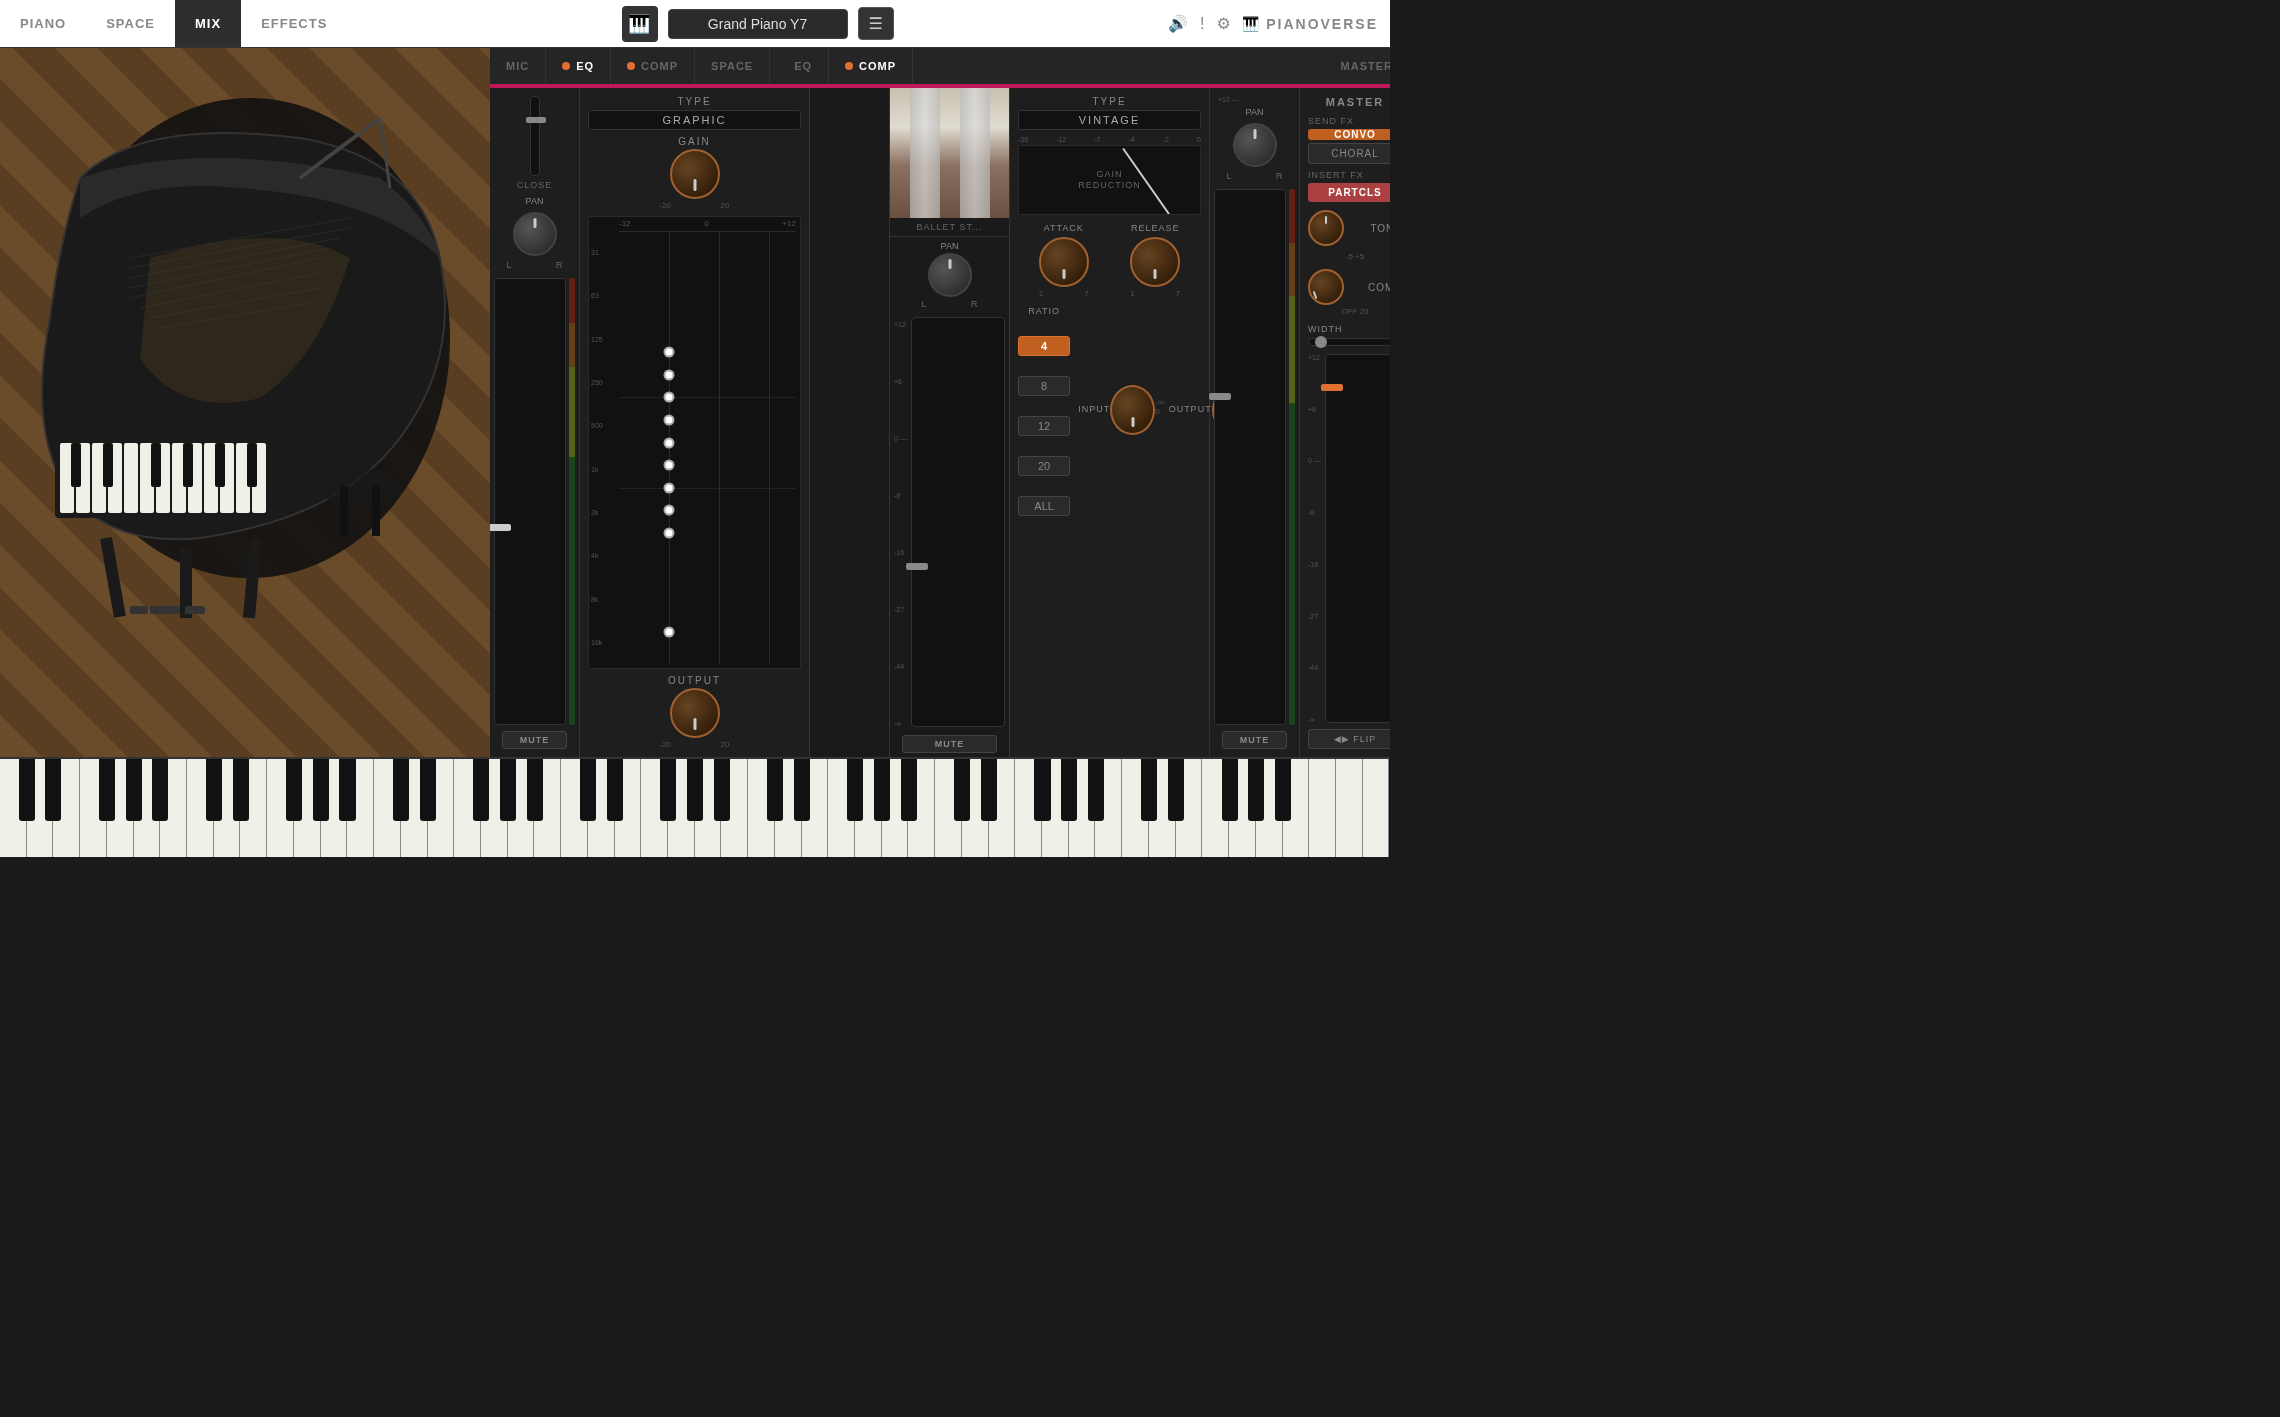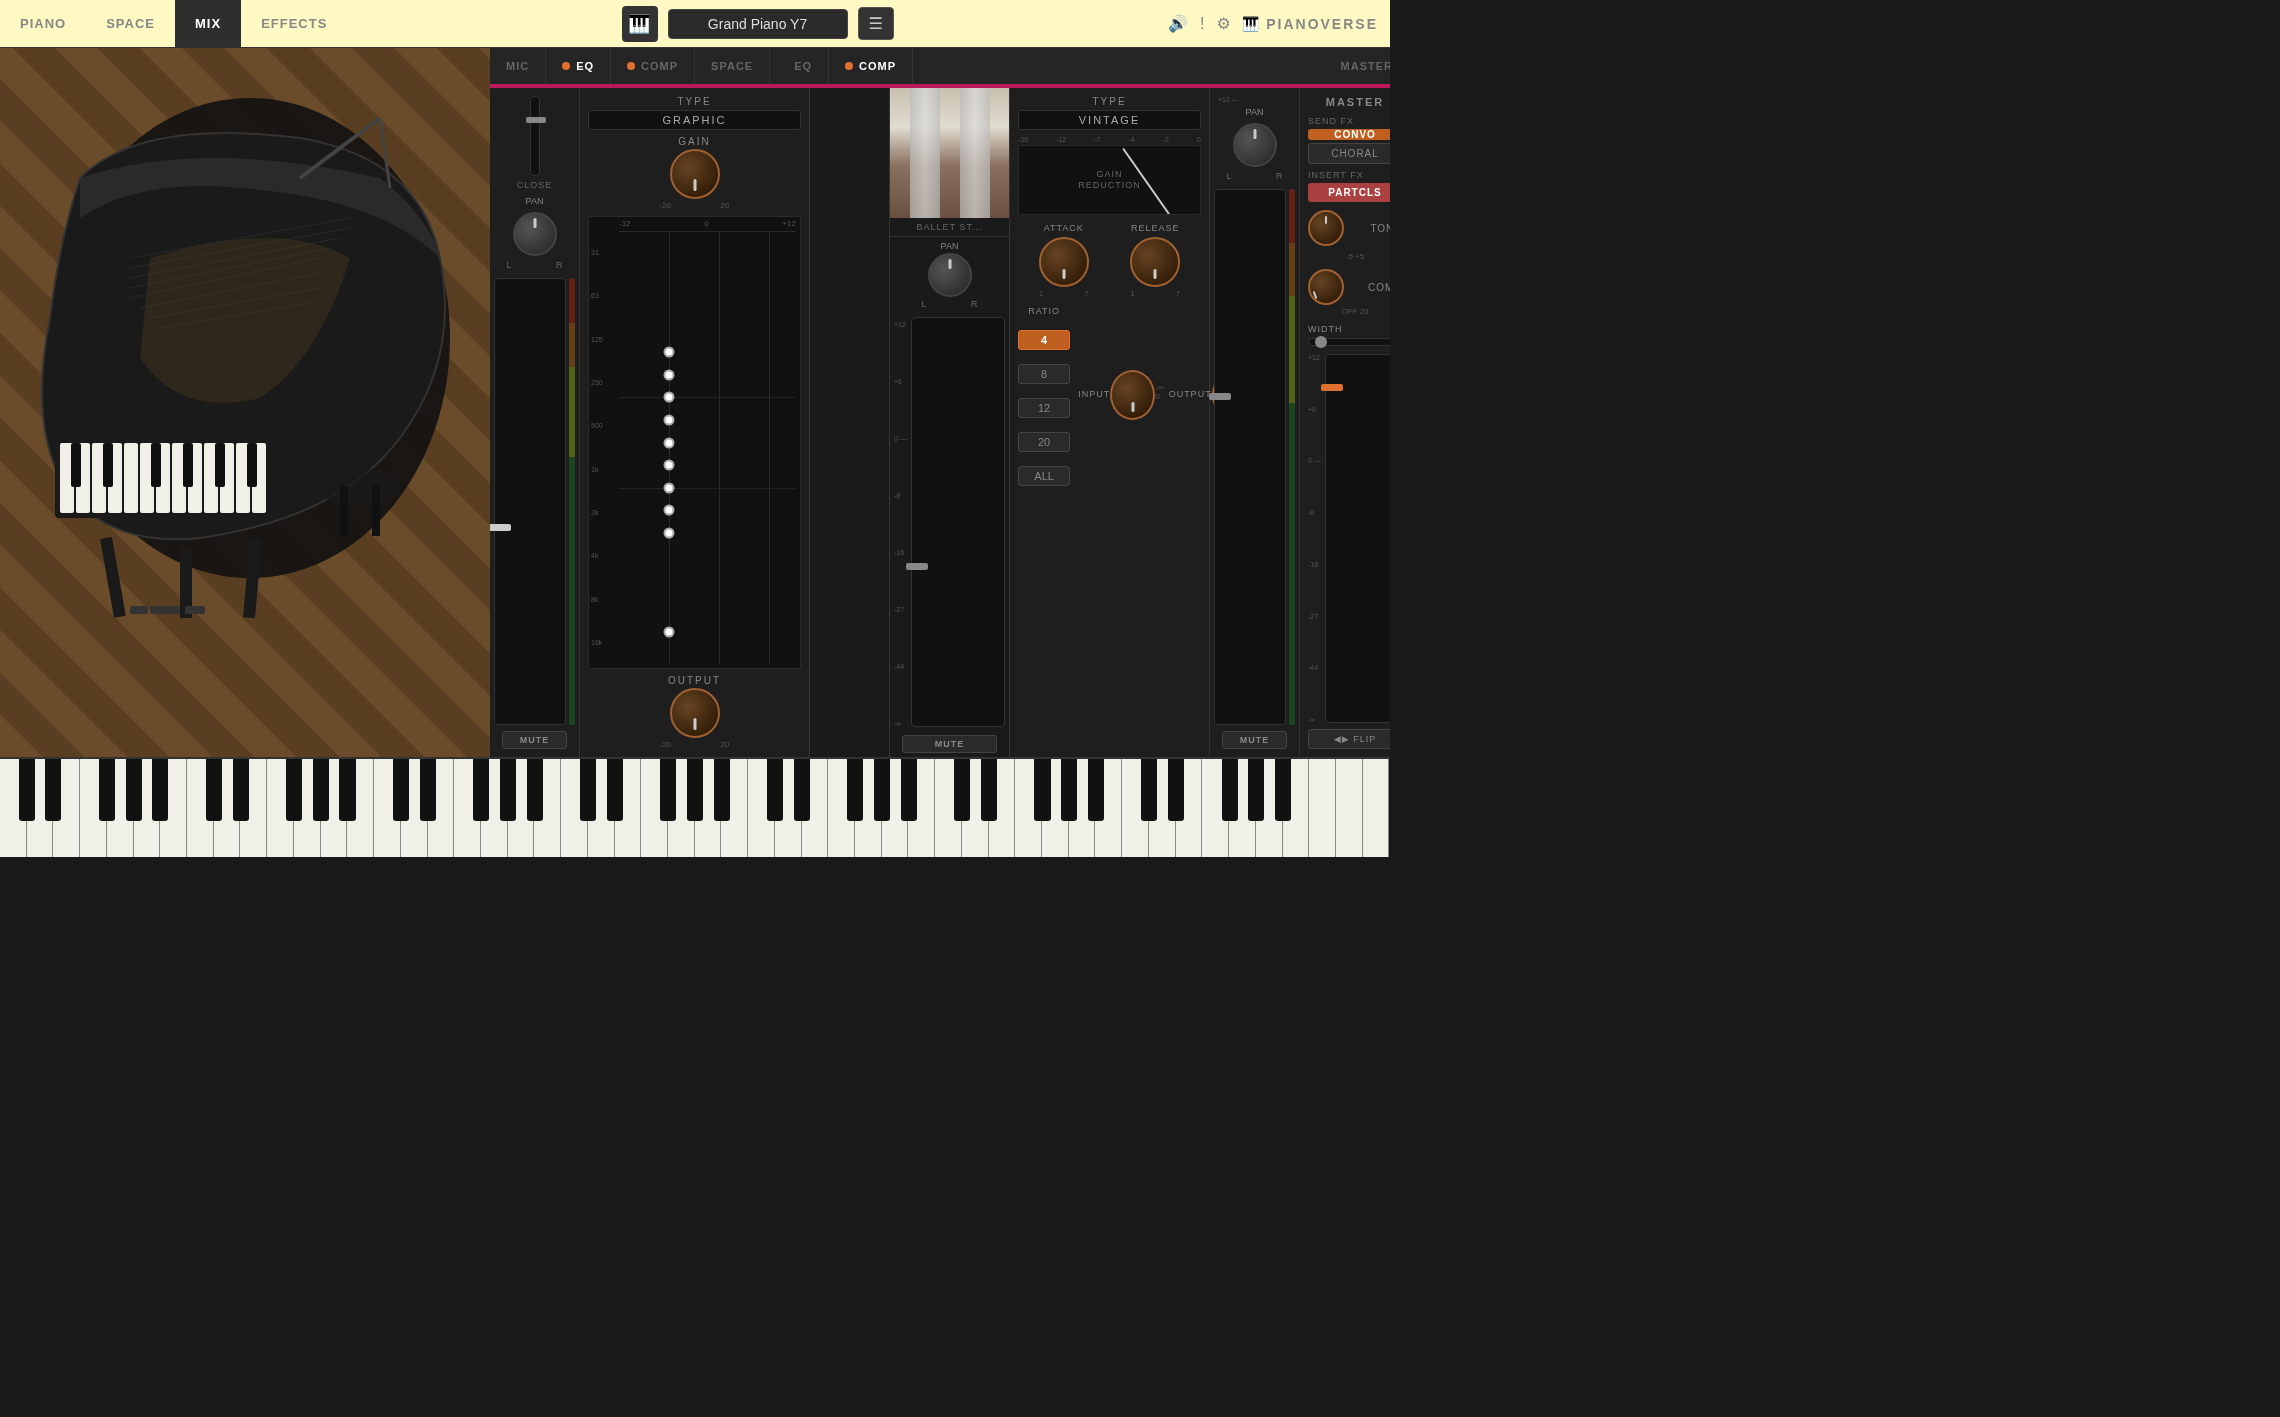--- a/index.html
+++ b/index.html
@@ -11,21 +11,21 @@
       overflow: hidden;
       color: #ccc;
       font-size: 11px;
     }
 
     
     .top-nav {
       display: flex;
       align-items: center;
       height: 48px;
-      background: #fef9c3;
+      background: #ffffff;
       border-bottom: 1px solid #333;
     }
     .nav-tab {
       padding: 0 20px;
       height: 100%;
       display: flex;
       align-items: center;
       font-size: 13px;
       font-weight: bold;
       color: #888;
@@ -482,21 +482,21 @@
             </div>
             <div style="display:flex;justify-content:space-between;width:50px;font-size:8px;color:#555;margin-top:2px;">
               <span>1</span>
               <span>7</span>
             </div>
           </div>
         </div>
 
         <div style="display:flex;gap:8px;margin-bottom:6px;">
 
-          <div style="display:flex;flex-direction:column;gap:14px;">
+          <div style="display:flex;flex-direction:column;gap:20px;">
             <div style="font-size:9px;color:#888;letter-spacing:1px;text-align:center;">RATIO</div>
             <button style="background:#c06020;border:1px solid #e07030;border-radius:3px;color:#fff;font-size:11px;padding:3px 12px;cursor:pointer;font-weight:bold;">4</button>
             <button style="background:#2a2a2a;border:1px solid #444;border-radius:3px;color:#888;font-size:11px;padding:3px 12px;cursor:pointer;">8</button>
             <button style="background:#2a2a2a;border:1px solid #444;border-radius:3px;color:#888;font-size:11px;padding:3px 19px;cursor:pointer;">12</button>
             <button style="background:#2a2a2a;border:1px solid #444;border-radius:3px;color:#888;font-size:11px;padding:3px 12px;cursor:pointer;">20</button>
             <button style="background:#2a2a2a;border:1px solid #444;border-radius:3px;color:#888;font-size:11px;padding:3px 12px;cursor:pointer;">ALL</button>
           </div>
 
           <div style="display:flex;flex-direction:row;align-items:center;flex:1;">
             <div style="font-size:9px;color:#888;letter-spacing:1px;margin-bottom:4px;">INPUT</div>

